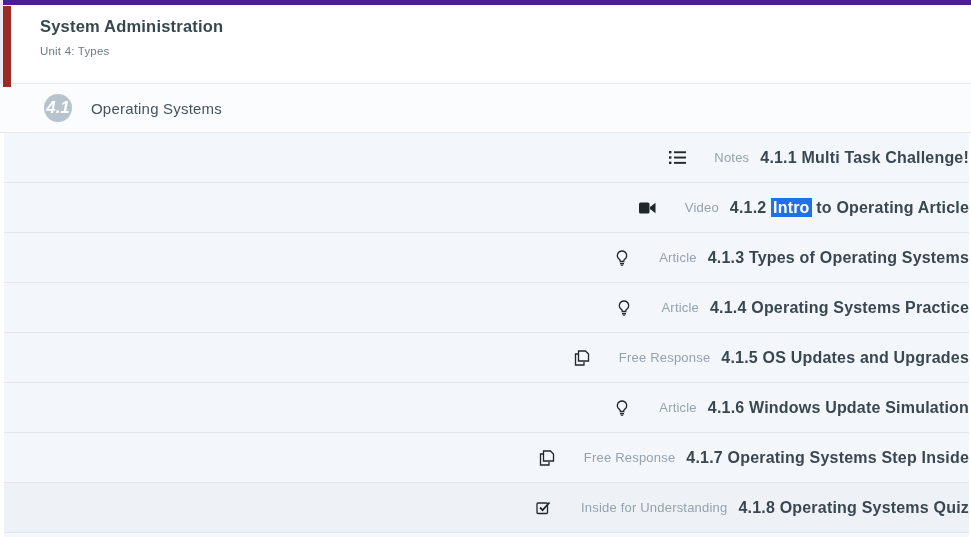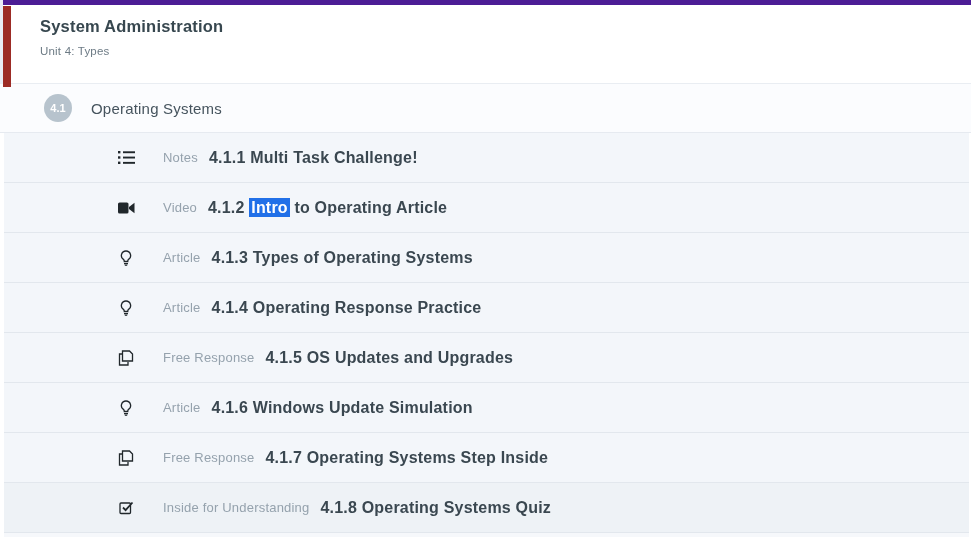--- a/index.html
+++ b/index.html
@@ -54,43 +54,45 @@
     display: flex;
     align-items: center;
     padding-left: 44px;
     cursor: pointer;
   }
   .module-badge {
     width: 28px; height: 28px;
     border-radius: 50%;
     background: var(--badge-gray);
     color: #ffffff;
-    font-size: 11px;
+    font-size: 17px;
     font-weight: bold;
     display: flex; align-items: center; justify-content: center;
     flex: 0 0 auto;
+    font-style: italic;
   }
   .module-title {
     margin-left: 19px;
     font-size: 15px;
     color: #46545e;
     letter-spacing: 0.2px;
   }
   .rows {
     margin-left: 4px;
     margin-right: 2px;
   }
   .row {
     height: 50px;
     background: #f3f6fa;
     border-bottom: 1px solid #e2e7ed;
     display: flex;
     align-items: center;
     padding-left: 113px;
     cursor: pointer;
+    justify-content: flex-end;
   }
   .row.active { background: #eef2f6; }
   .row .icon {
     width: 18px; height: 18px;
     display: flex; align-items: center; justify-content: center;
     color: #20272b;
     flex: 0 0 auto;
   }
   .row .type-label {
     margin-left: 28px;
@@ -180,21 +182,21 @@
 
   <div class="row">
     <span class="icon">
       <svg width="12" height="16" viewBox="0 0 12 16">
         <path d="M6 1 a4.6 4.6 0 0 1 2.6 8.4 c-.5.35-.85.9-.85 1.5 v.6 h-3.5 v-.6 c0-.6-.35-1.15-.85-1.5 A4.6 4.6 0 0 1 6 1 z" fill="none" stroke="#20272b" stroke-width="1.3"></path>
         <rect x="4" y="13" width="4" height="1.3" fill="#20272b"></rect>
         <rect x="4.8" y="14.6" width="2.4" height="1.2" fill="#20272b"></rect>
       </svg>
     </span>
     <span class="type-label">Article</span>
-    <span class="item-title">4.1.4 Operating Response Practice</span>
+    <span class="item-title">4.1.4 Operating Systems Practice</span>
   </div>
 
   <div class="row">
     <span class="icon">
       <svg width="16" height="16" viewBox="0 0 16 16">
         <path d="M4.5 1 h7 l3 3 v7 h-10 z" fill="none" stroke="#20272b" stroke-width="1.3"></path>
         <path d="M4.5 4 h-3 v11 h8.5 v-3" fill="none" stroke="#20272b" stroke-width="1.3"></path>
       </svg>
     </span>
     <span class="type-label">Free Response</span>

